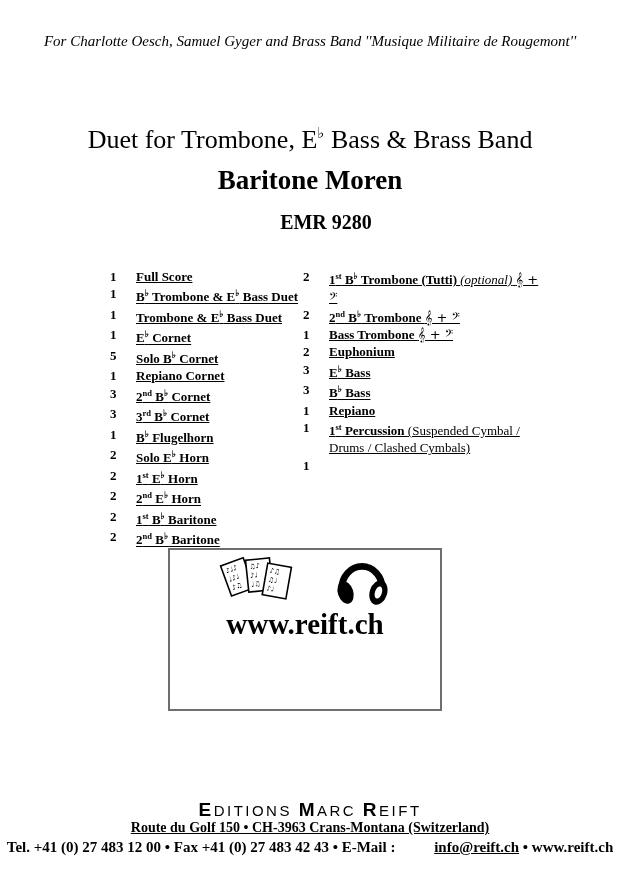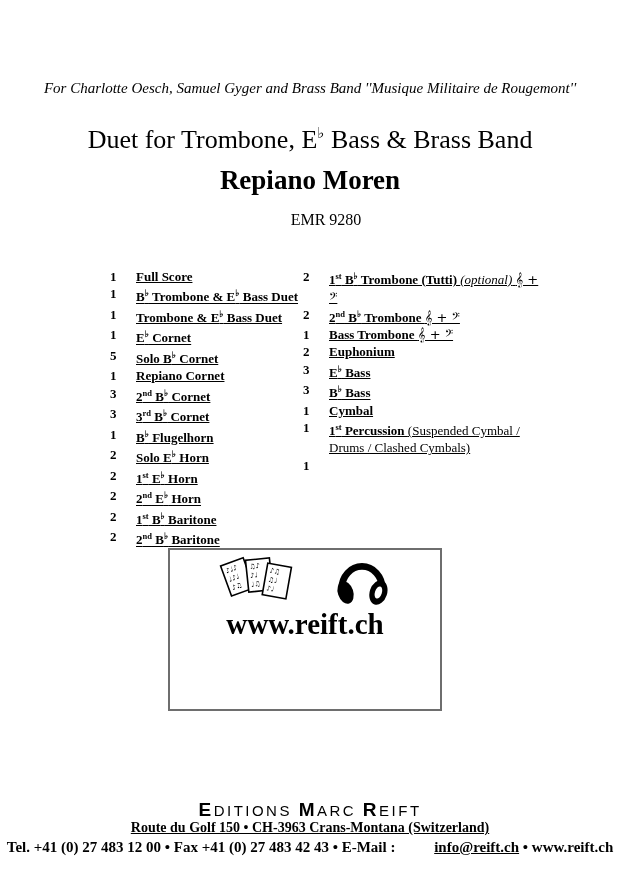--- a/index.html
+++ b/index.html
@@ -1,26 +1,26 @@
 <!DOCTYPE html>
 <html><head>
 <meta charset="utf-8">
 <style>
   html,body{margin:0;padding:0;background:#fff;}
   #page{
     position:relative;width:620px;height:884px;background:#ffffff;
     font-family:"Liberation Serif", serif;color:#000;overflow:hidden;
   }
   .centered{position:absolute;left:0;right:0;text-align:center;}
-  .dedication{top:33px;font-style:italic;font-size:15px;margin-top:47px;}
+  .dedication{top:33px;font-style:italic;font-size:15px;}
   .title{top:54px;font-size:47px;font-weight:bold;margin:0;}
   .subtitle{top:124px;font-size:26px;}
   .subtitle sup.flat{font-size:15px;}
   .composer{top:165px;font-size:27px;font-weight:bold;}
-  .catalog{top:211px;font-size:16px;font-weight:normal;padding-left:32px;}
+  .catalog{top:211px;font-size:20px;font-weight:bold;padding-left:32px;}
 
   .instr-col{position:absolute;top:268px;font-size:13px;font-weight:bold;}
   #instr-left{left:110px;width:190px;}
   #instr-right{left:303px;width:242px;}
   .instr-row{display:flex;align-items:flex-start;line-height:17.2px;}
   .instr-row .qty{width:16px;flex:0 0 16px;}
   .instr-row .iname{margin-left:10px;text-decoration:underline;}
   #instr-right .iname{width:216px;}
   .iname sup{font-size:8.5px;font-weight:bold;}
   .iname sup.flat{font-size:9px;}
@@ -44,21 +44,21 @@
   .contact{top:839px;font-size:15px;font-weight:bold;}
   .contact a{color:#000;text-decoration:underline;font-weight:bold;padding-left:35px;}
 </style>
 </head>
 <body>
 
 <div id="page">
 
   <div class="centered dedication">For Charlotte Oesch, Samuel Gyger and Brass Band ''Musique Militaire de Rougemont''</div>
   <div class="centered subtitle">Duet for Trombone, E<sup class="flat">♭</sup> Bass &amp; Brass Band</div>
-  <div class="centered composer">Repiano Moren</div>
+  <div class="centered composer">Baritone Moren</div>
   <div class="centered catalog">EMR 9280</div>
 
   <div class="instr-col" id="instr-left">
       <div class="instr-row">
         <span class="qty">1</span>
         <span class="iname">Full Score</span>
       </div>
       <div class="instr-row">
         <span class="qty">1</span>
         <span class="iname">B<sup class="flat">♭</sup> Trombone &amp; E<sup class="flat">♭</sup> Bass Duet</span>
@@ -132,21 +132,21 @@
       <div class="instr-row">
         <span class="qty">3</span>
         <span class="iname">E<sup class="flat">♭</sup> Bass</span>
       </div>
       <div class="instr-row">
         <span class="qty">3</span>
         <span class="iname">B<sup class="flat">♭</sup> Bass</span>
       </div>
       <div class="instr-row">
         <span class="qty">1</span>
-        <span class="iname">Cymbal</span>
+        <span class="iname">Repiano</span>
       </div>
       <div class="instr-row">
         <span class="qty">1</span>
         <span class="iname">1<sup>st</sup> Percussion <span class="plain">(Suspended Cymbal / Drums / Clashed Cymbals)</span></span>
       </div>
       <div class="instr-row">
         <span class="qty">1</span>
       </div>
     </div>
 

